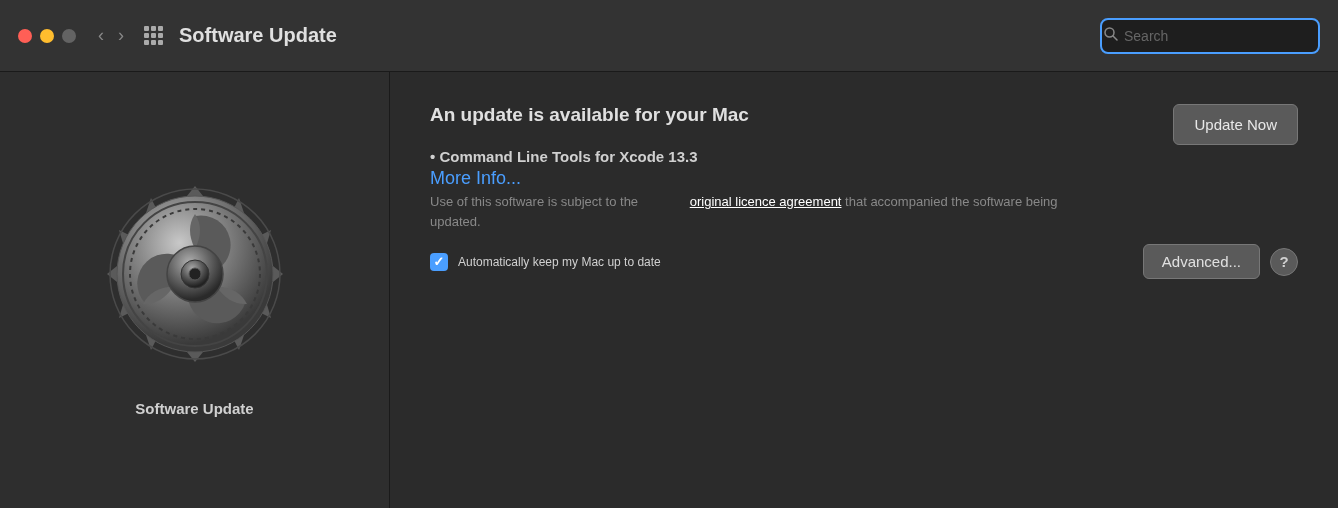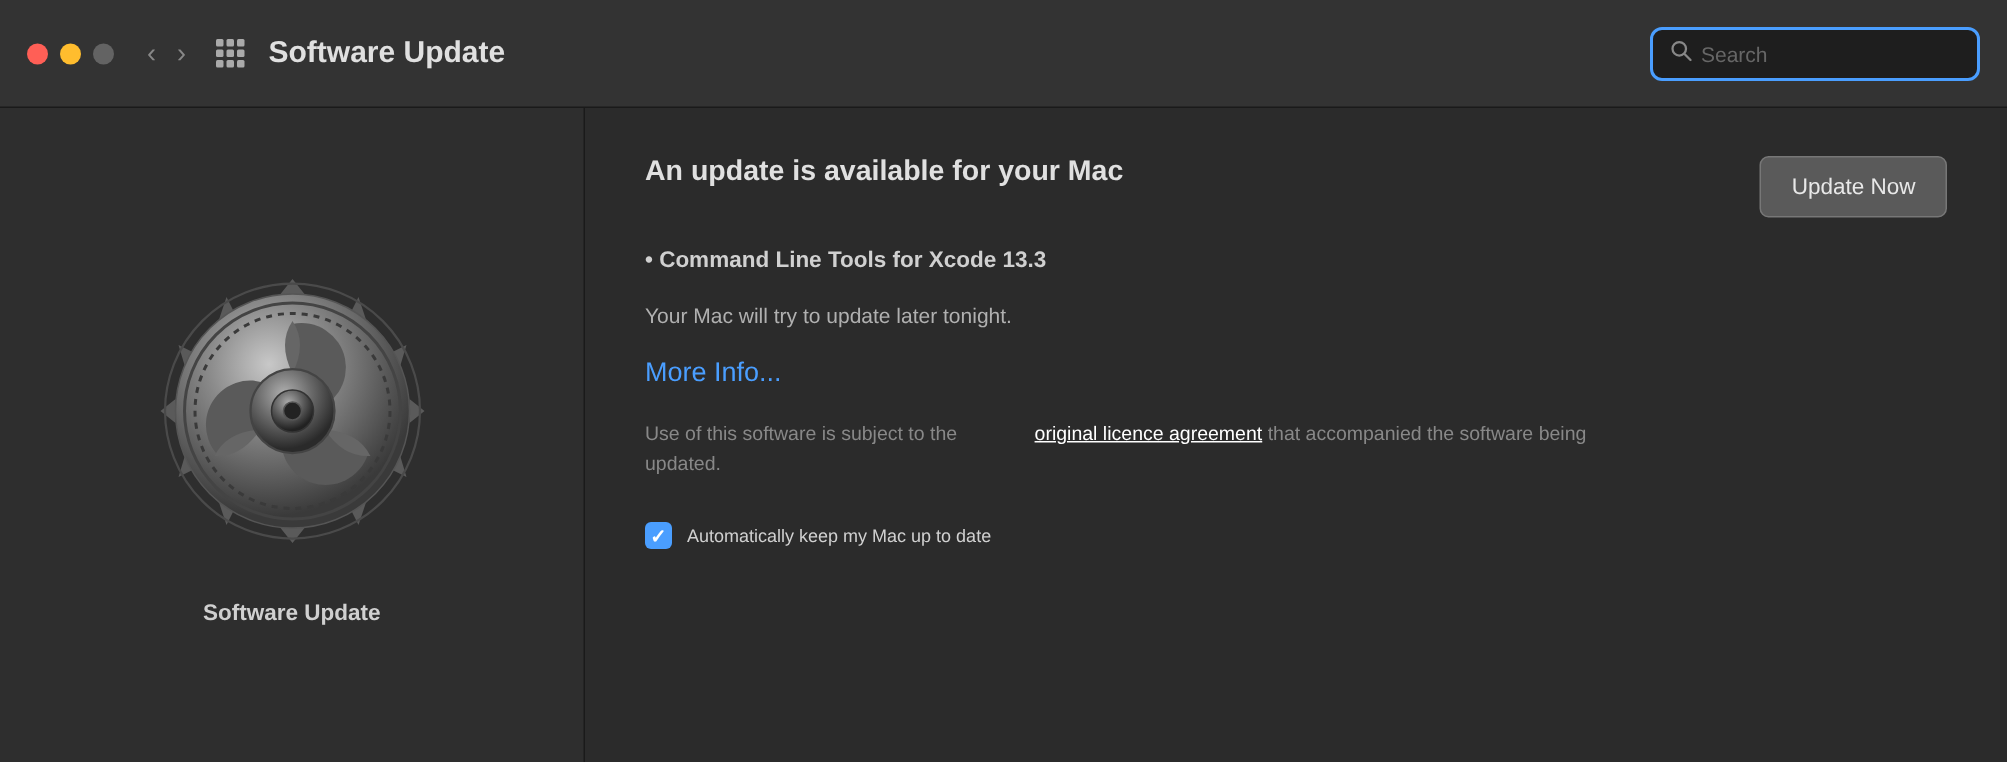--- a/index.html
+++ b/index.html
@@ -72,21 +72,21 @@
       color: #e0e0e0;
       flex: 1;
     }
 
     .search-box {
       display: flex;
       align-items: center;
       background: #1e1e1e;
       border: 2px solid #4a9eff;
       border-radius: 8px;
-      padding: 6px 12px;
+      padding: 6px 2px;
       width: 220px;
       height: 36px;
       gap: 6px;
     }
 
     .search-icon-svg {
       color: #888;
       font-size: 14px;
       flex-shrink: 0;
     }
@@ -132,21 +132,21 @@
       color: #d0d0d0;
     }
 
     
     .panel {
       flex: 1;
       background: #2b2b2b;
       padding: 32px 40px;
       display: flex;
       flex-direction: column;
-      gap: 20px;
+      gap: 3px;
     }
 
     .top-row {
       display: flex;
       align-items: flex-start;
       justify-content: space-between;
       gap: 20px;
     }
 
     .update-title {
@@ -375,32 +375,35 @@
 
   <div class="panel">
 
     <div class="top-row">
       <span class="update-title">An update is available for your Mac</span>
       <button class="update-now-btn">Update Now</button>
     </div>
 
     <div class="package-name">• Command Line Tools for Xcode 13.3</div>
 
-    <div class="schedule-text">Your Mac will try to update later tonight.</div>
 
     <a class="more-info-link">More Info...</a>
 
     <div class="licence-text">
       <span>Use of this software is subject to the </span><a>original licence agreement</a><span> that accompanied the software being updated.</span>
     </div>
 
     <div class="bottom-row">
       <div class="auto-update-row">
         <div class="checkbox-custom">
           <span class="checkmark">✓</span>
         </div>
         <span class="auto-update-label">Automatically keep my Mac up to date</span>
       </div>
 
+      <div class="right-buttons">
+        <button class="advanced-btn">Advanced...</button>
+        <div class="help-btn">?</div>
+      </div>
     </div>
 
   </div>
 </div>
 
 </body></html>

